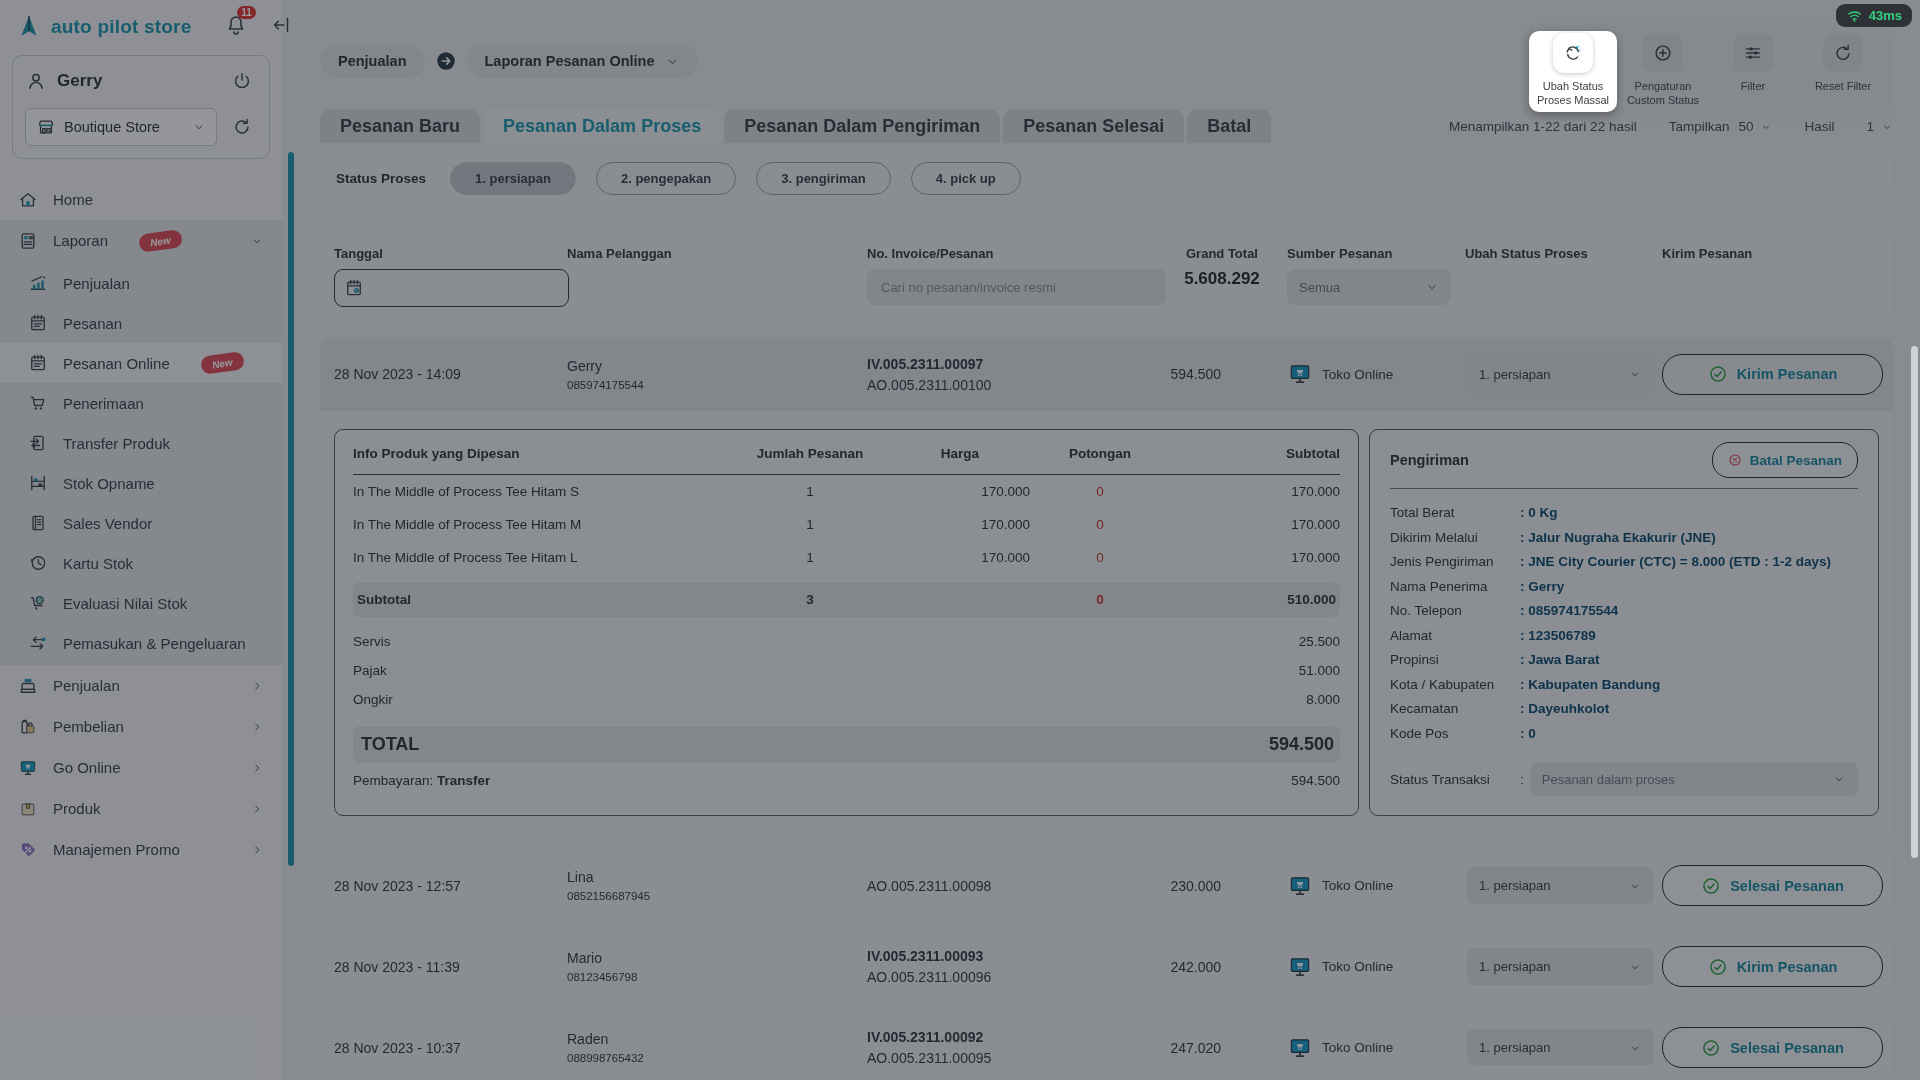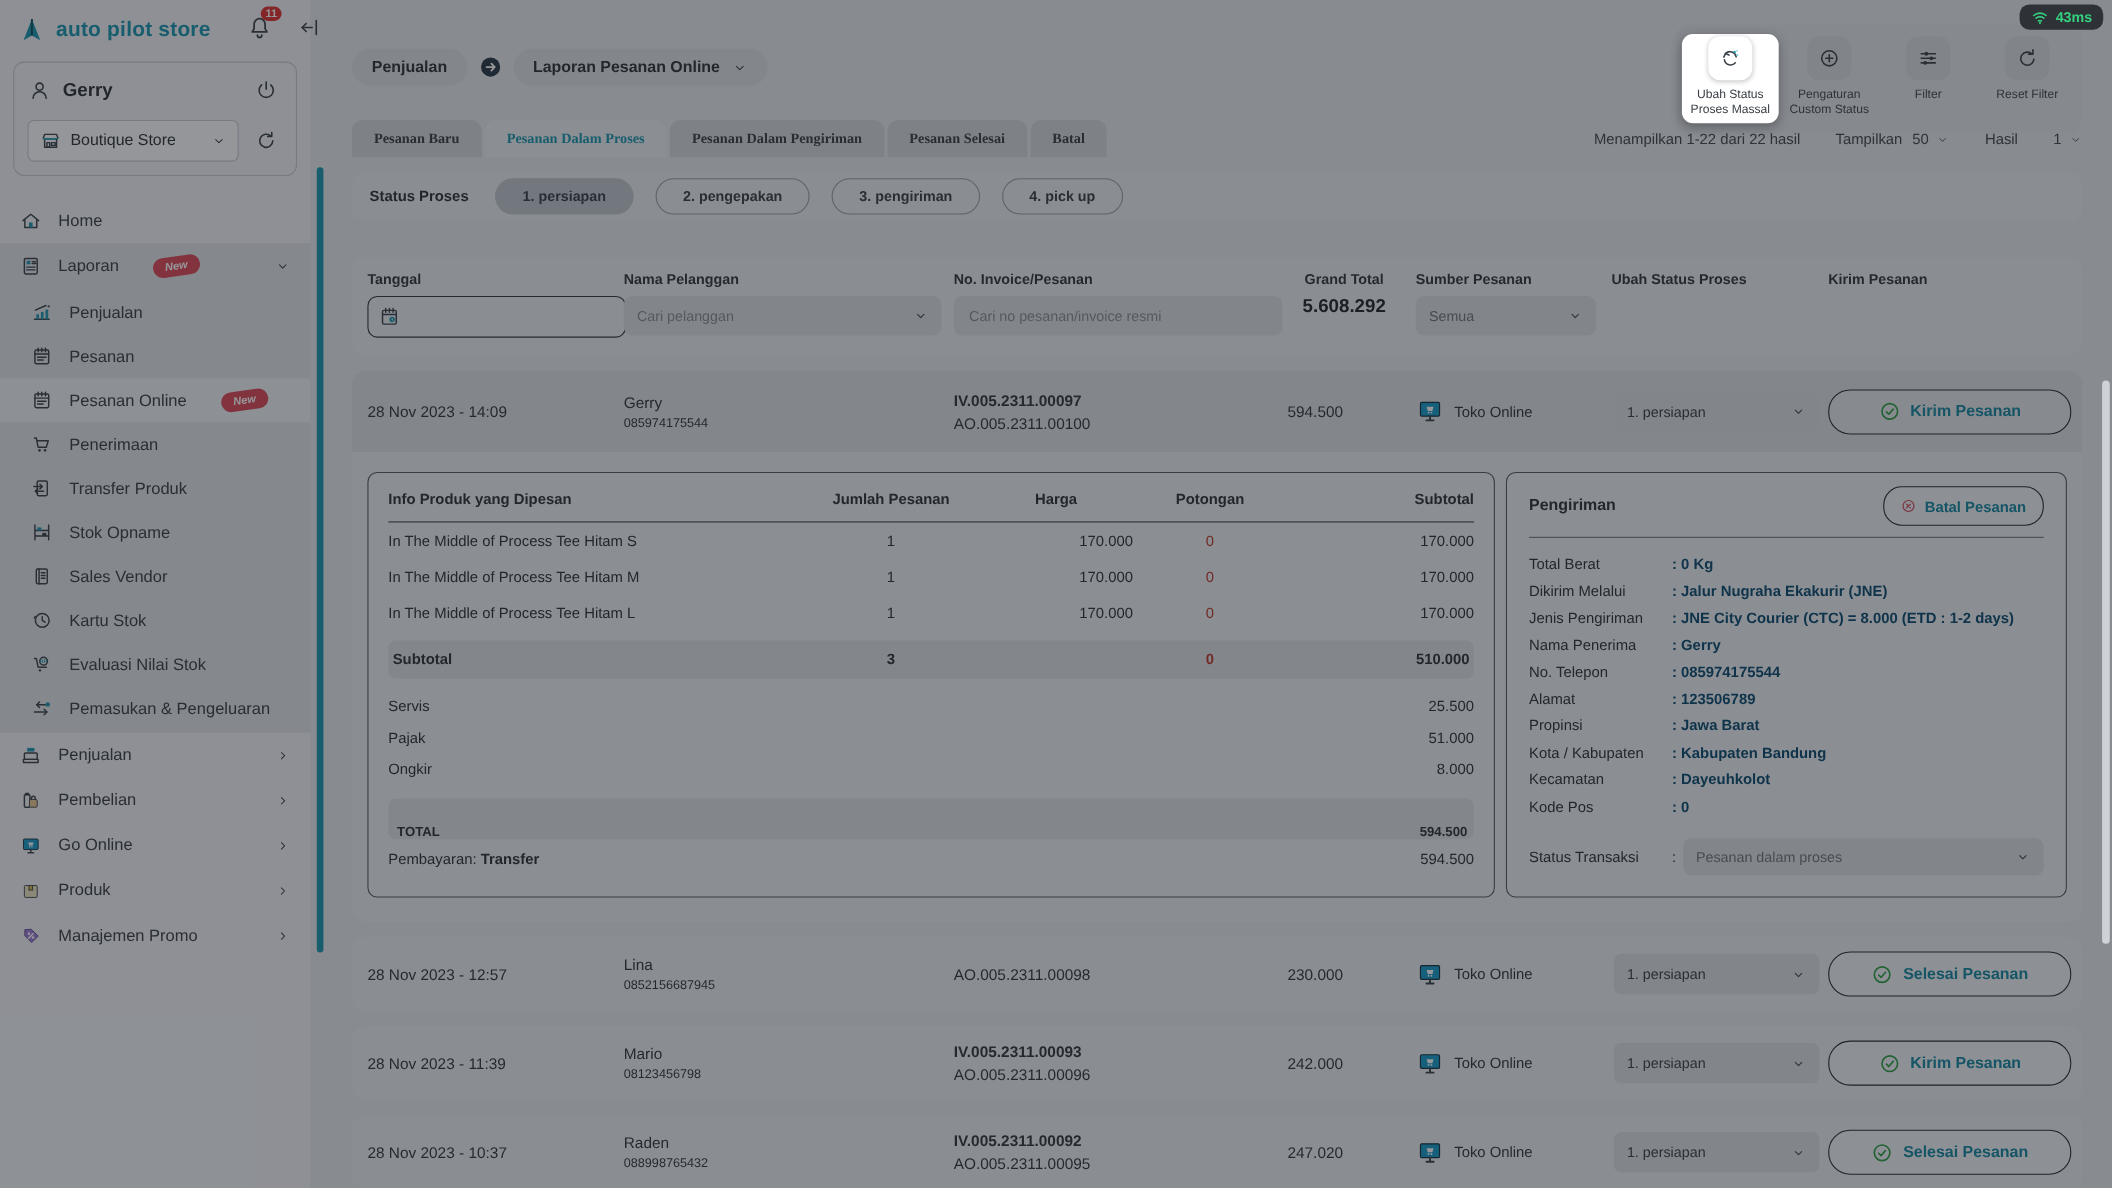--- a/index.html
+++ b/index.html
@@ -63,21 +63,21 @@
   .tb-btn{width:84px;display:flex;flex-direction:column;align-items:center;gap:7px;cursor:pointer;
     font-size:11px;color:#45494e;text-align:center;line-height:1.25;padding:2px 2px 4px;}
   .tb-chip{width:40px;height:40px;border-radius:11px;background:#dadde1;display:grid;place-items:center;}
   .tb-btn.spotlight{position:relative;z-index:60;background:#ffffff;border-radius:10px;
     box-shadow:0 3px 10px rgba(0,0,0,.3);color:#3a4046;}
   .tb-btn.spotlight .tb-chip{background:#ffffff;box-shadow:0 1px 5px rgba(0,0,0,.22);}
 
   
   .tabs-row{display:flex;align-items:flex-end;margin-top:31px;}
   .tab{height:34px;padding:0 20px;display:flex;align-items:center;background:#d6d9dd;
-    border-radius:10px 10px 0 0;margin-right:3px;font-size:13px;font-weight:bold;color:#3a4046;cursor:pointer;font-family:Liberation Serif, serif;}
+    border-radius:10px 10px 0 0;margin-right:3px;font-size:18px;font-weight:bold;color:#3a4046;cursor:pointer;}
   .tab.active{background:#edeff2;color:#1b96ad;}
   .results-bar{margin-left:auto;display:flex;align-items:center;gap:9px;font-size:13.5px;color:#45494e;
     padding-bottom:9px;}
   .results-bar .gap{width:14px;}
   .mini-select{display:flex;align-items:center;gap:7px;cursor:pointer;font-size:13.5px;color:#45494e;}
 
   
   .chips-panel{background:#ebedf0;border-radius:12px;margin-top:13px;height:45px;display:flex;
     align-items:center;gap:20px;padding:0 16px;font-size:13.5px;}
   .chips-label{font-weight:bold;margin-right:4px;}
@@ -122,22 +122,22 @@
   
   .detail{display:flex;gap:10px;padding:18px 14px 22px;}
   .table-card{flex:1;border:1.3px solid #565d64;border-radius:9px;padding:2px 18px 12px;background:rgba(255,255,255,.08);}
   .t-grid{display:grid;grid-template-columns:1fr 160px 140px 140px 170px;align-items:center;}
   .t-head{height:42px;font-weight:bold;font-size:13.5px;border-bottom:1.6px solid #41474d;}
   .t-row{height:33px;font-size:13.5px;}
   .t-c{text-align:center;} .t-r{text-align:right;} .red{color:#c0392b;}
   .band{background:#dfe2e6;border-radius:7px;height:35px;font-weight:bold;font-size:13.5px;margin-top:8px;}
   .fees{margin-top:10px;}
   .fee-row{display:flex;justify-content:space-between;height:29px;align-items:center;font-size:13.5px;}
-  .total-band{display:flex;justify-content:space-between;align-items:flex-end;background:#dfe2e6;
-    border-radius:7px;height:37px;font-weight:bold;font-size:12px;margin-top:12px;padding:0 2px 0 4px;}
+  .total-band{display:flex;justify-content:space-between;align-items:center;background:#dfe2e6;
+    border-radius:7px;height:37px;font-weight:bold;font-size:18px;margin-top:12px;padding:0 2px 0 4px;}
   .pay-row{display:flex;justify-content:space-between;align-items:flex-start;height:30px;font-size:13.5px;
     margin-top:10px;}
   .total-band .in, .band-in{padding:0 4px;}
 
   .ship-card{width:468px;border:1.3px solid #565d64;border-radius:9px;padding:12px 20px 14px;background:rgba(255,255,255,.08);}
   .ship-head{display:flex;align-items:center;justify-content:space-between;padding-bottom:10px;
     border-bottom:1px solid #70767c;}
   .ship-title{font-weight:bold;font-size:14.5px;}
   .cancel-btn{height:34px;border:1.7px solid #272c31;border-radius:17px;display:flex;align-items:center;
     gap:8px;padding:0 15px;font-weight:bold;color:#1687a0;font-size:13.5px;cursor:pointer;background:rgba(255,255,255,.25);}
@@ -591,28 +591,20 @@
                   <path d="M4.5 9.5h15" class="s"></path>
                   <path d="M8 3v4M12 3v4M16 3v4" class="s"></path>
                   <circle cx="15" cy="15" r="3" fill="#2497ae"></circle>
                   <path d="M15 13.6v1.6l1.1.8" stroke="#fff" stroke-width="1" fill="none"></path>
                 </svg>
             </span>
           </span>
         </div>
         <div class="f-col">
           <span class="f-label">Nama Pelanggan</span>
-          <span class="gray-field w265">
-            <span class="ph">Cari pelanggan</span>
-            <span class="icon sm">
-              <svg viewBox="0 0 24 24">
-                  <path d="M7 10l5 5 5-5" class="s" stroke-width="2"></path>
-                </svg>
-            </span>
-          </span>
         </div>
         <div class="f-col">
           <span class="f-label">No. Invoice/Pesanan</span>
           <span class="gray-field w275">
             <input class="invoice-input" placeholder="Cari no pesanan/invoice resmi" style="">
           </span>
         </div>
         <div class="f-col">
           <span class="f-label center">Grand Total</span>
           <span class="gt-val">5.608.292</span>

